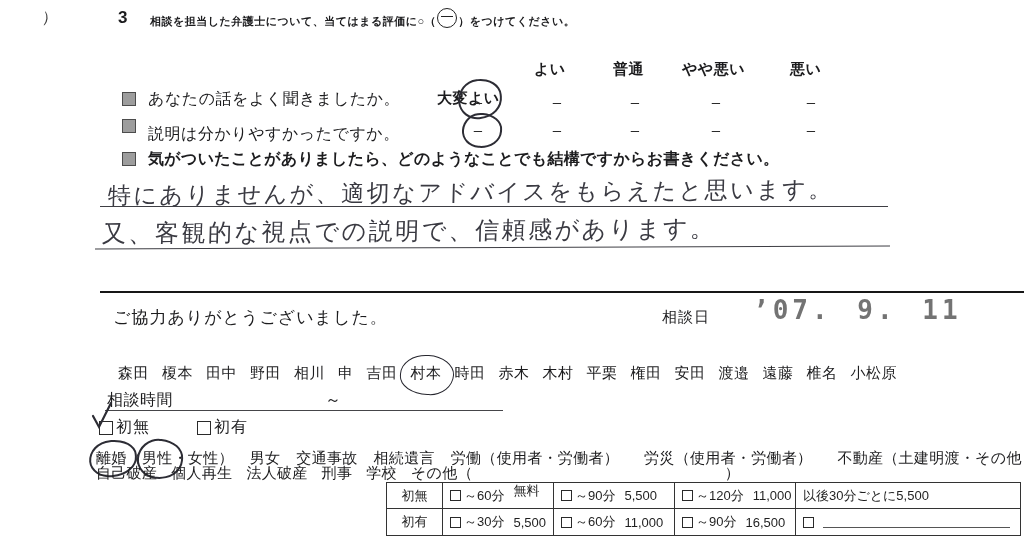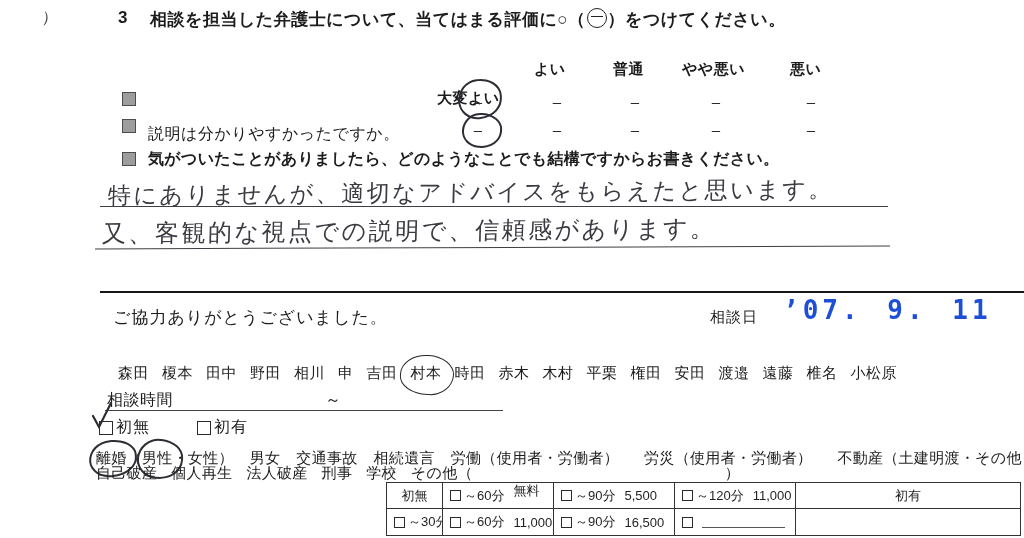--- a/index.html
+++ b/index.html
@@ -4,21 +4,21 @@
 <style>
   html,body{margin:0;padding:0;background:#e8e8e8;}
   .page{
     position:relative;width:1024px;height:538px;background:#ffffff;
     font-family:"Liberation Sans",sans-serif;color:#1c1c1e;overflow:hidden;
   }
   .abs{position:absolute;white-space:nowrap;}
 
   
   .q3-num{left:118px;top:8px;font-size:17px;font-weight:bold;}
-  .q3-text{left:150px;top:8px;font-size:17px;font-weight:bold;letter-spacing:.5px;}
+  .q3-text{left:150px;top:8px;font-size:11px;font-weight:bold;letter-spacing:.5px;}
   .circled-dash{display:inline-block;width:18px;height:18px;border:1.7px solid #222;
     border-radius:50%;vertical-align:-3px;position:relative;margin:0 1px;}
   .circled-dash i{position:absolute;left:3px;right:3px;top:7px;border-top:1.7px solid #222;}
   .stray{left:42px;top:8px;font-size:16px;color:#3c3c3c;transform:rotate(6deg);}
 
   
   .rh{top:60px;font-size:15px;font-weight:bold;letter-spacing:.5px;}
   .rh0{left:437px;margin-top:29px;} .rh1{left:534px;} .rh2{left:613px;} .rh3{left:682px;} .rh4{left:790px;}
 
   
@@ -39,23 +39,23 @@
   .hand{font-size:23px;letter-spacing:2.5px;color:#3a3a42;transform:rotate(-.5deg) skewX(-2deg);}
   .hw1{left:108px;top:177px;}
   .hw2{left:102px;top:215px;font-size:24px;}
   .hw-line{position:absolute;border-top:1.6px solid #3e3e44;}
   .hwl1{left:100px;top:206px;width:788px;}
   .hwl2{left:95px;top:247px;width:795px;transform:rotate(-.2deg);}
 
   
   .big-rule{position:absolute;left:100px;top:291px;width:924px;border-top:2.5px solid #161616;}
   .thanks{left:113px;top:306px;font-size:17px;letter-spacing:1px;text-align:right;}
-  .date-label{left:662px;top:308px;font-size:15px;letter-spacing:1px;margin-left:48px;}
-  .date-stamp{left:783px;top:295px;font-size:26px;font-weight:bold;
-    font-family:"DejaVu Sans Mono",monospace;letter-spacing:4px;word-spacing:6px;color:#1d4ed8;}
+  .date-label{left:662px;top:308px;font-size:15px;letter-spacing:1px;}
+  .date-stamp{left:753px;top:295px;font-size:26px;font-weight:bold;
+    font-family:"DejaVu Sans Mono",monospace;letter-spacing:4px;word-spacing:6px;color:#737373;}
 
   
   .names{left:118px;top:364px;font-size:15px;letter-spacing:.5px;}
   .names span{margin-right:13px;position:relative;display:inline-block;}
   .name-circle{position:absolute;left:-11px;top:-9px;width:52px;height:38px;
     border:1.9px solid #26262e;border-radius:50% 50% 46% 54%/52% 48% 55% 45%;transform:rotate(3deg);}
 
   
   .ctime{left:107px;top:390px;font-size:16px;letter-spacing:.5px;}
   .tilde{left:325px;top:390px;font-size:16px;}
@@ -102,20 +102,21 @@
   <div class="abs q3-num">3</div>
   <div class="abs q3-text"><span>相談を担当した弁護士について、当てはまる評価に○（</span><span class="circled-dash"><i></i></span><span>）をつけてください。</span></div>
 
   <div class="abs rh rh0">大変よい</div>
   <div class="abs rh rh1">よい</div>
   <div class="abs rh rh2">普通</div>
   <div class="abs rh rh3">やや悪い</div>
   <div class="abs rh rh4">悪い</div>
 
   <div class="abs bullet b1"></div>
+  <div class="abs qrow qr1">あなたの話をよく聞きましたか。</div>
   <div class="abs mark mrow1 mc0">–</div>
   <div class="abs mark mrow1 mc1">–</div>
   <div class="abs mark mrow1 mc2">–</div>
   <div class="abs mark mrow1 mc3">–</div>
   <div class="abs mark mrow1 mc4">–</div>
 
   <div class="abs bullet b2"></div>
   <div class="abs qrow qr2">説明は分かりやすかったですか。</div>
   <div class="abs mark mrow2 mc0">–</div>
   <div class="abs mark mrow2 mc1">–</div>
@@ -169,20 +170,23 @@
     <div class="cell">
         <span class="box"></span>
         <span class="range">～90分</span>
         <span>5,500</span>
       </div>
     <div class="cell">
         <span class="box"></span>
         <span class="range">～120分</span>
         <span>11,000</span>
       </div>
+    <div class="cell">
+        <span>以後30分ごとに5,500</span>
+      </div>
 
     <div class="cell hd">初有</div>
     <div class="cell">
         <span class="box"></span>
         <span class="range">～30分</span>
         <span>5,500</span>
       </div>
     <div class="cell">
         <span class="box"></span>
         <span class="range">～60分</span>

